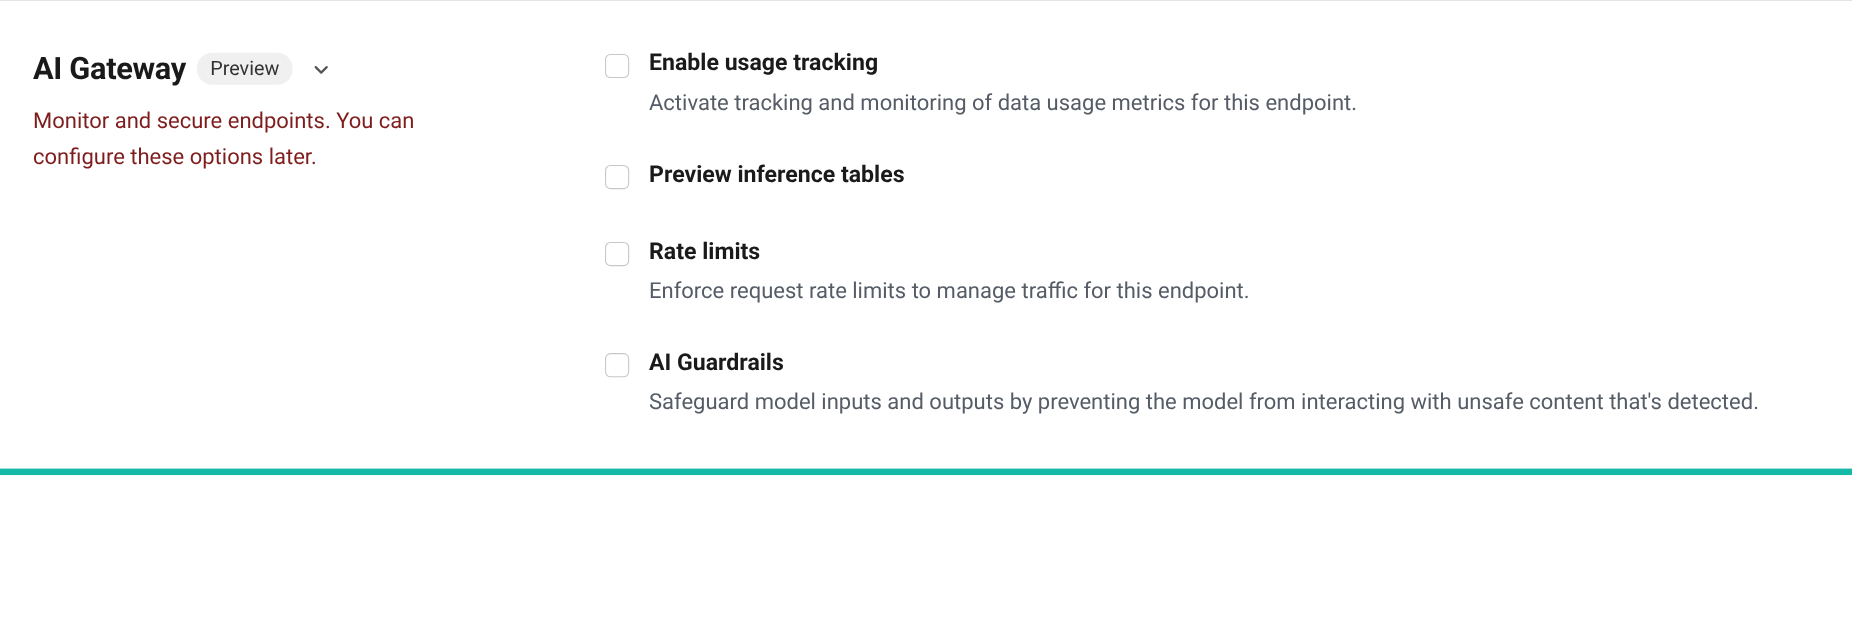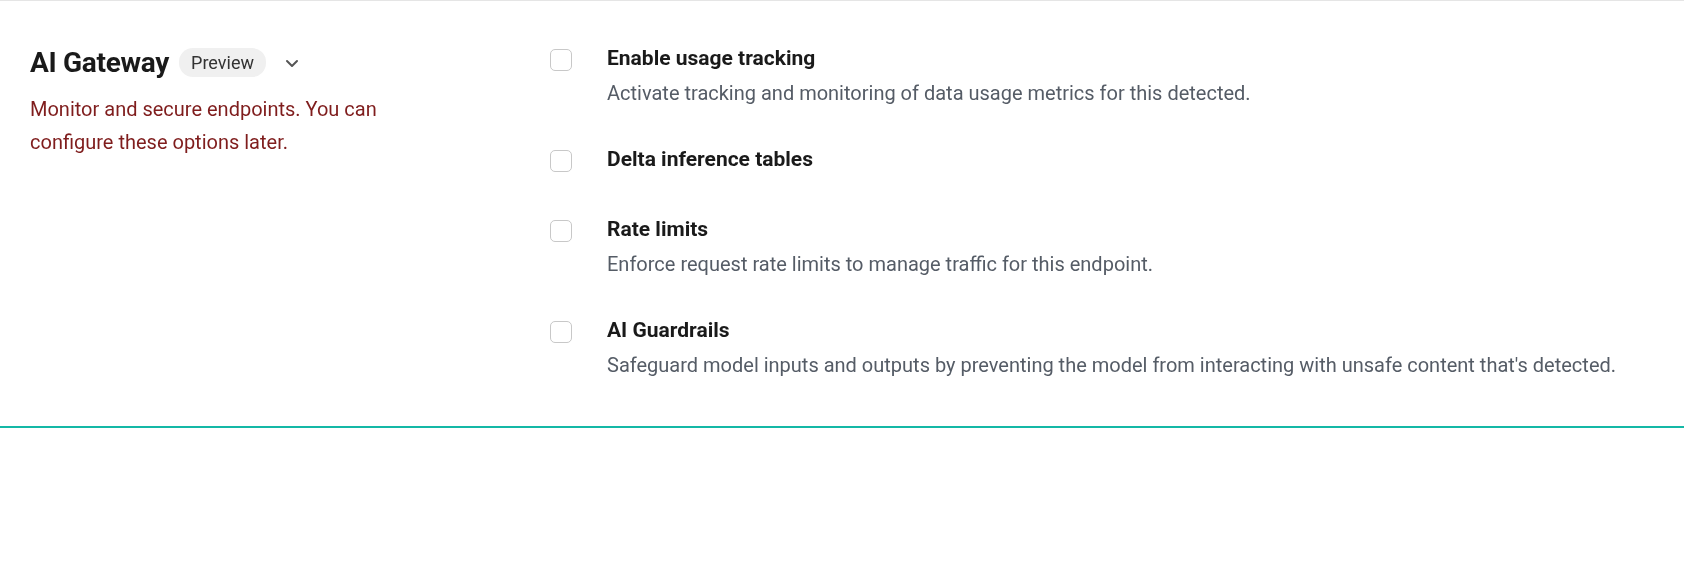--- a/index.html
+++ b/index.html
@@ -9,21 +9,21 @@
     }
     body {
       font-family: -apple-system, BlinkMacSystemFont, "Segoe UI", Roboto, Helvetica, Arial, sans-serif;
       background: #fff;
       color: #1a1a1a;
       padding: 0;
       width: 1684px;
     }
     .container {
       border-top: 1px solid #e5e5e5;
-      border-bottom: 2px solid #14b8a6;
+      border-bottom: 6px solid #14b8a6;
       padding: 45px 30px 45px 30px;
       display: flex;
       gap: 90px;
     }
     .left-col {
       flex: 0 0 430px;
     }
     .right-col {
       flex: 1;
       display: flex;
@@ -71,21 +71,20 @@
       width: 22px;
       height: 22px;
       border: 1.5px solid #c8c8c8;
       border-radius: 5px;
       background: #fff;
       margin-top: 3px;
       cursor: pointer;
     }
     .option-body {
       flex: 1;
-      margin-left: 17px;
     }
     .option-title {
       font-size: 21px;
       font-weight: 700;
       color: #1a1a1a;
       margin-bottom: 8px;
     }
     .option-desc {
       font-size: 20px;
       color: #555c66;
@@ -108,28 +107,28 @@
     </div>
     <div class="section-subtitle">Monitor and secure endpoints. You can configure these options later.</div>
   </div>
 
   <div class="right-col">
 
     <div class="option">
       <div class="checkbox"></div>
       <div class="option-body">
         <div class="option-title">Enable usage tracking</div>
-        <div class="option-desc">Activate tracking and monitoring of data usage metrics for this detected.</div>
+        <div class="option-desc">Activate tracking and monitoring of data usage metrics for this endpoint.</div>
       </div>
     </div>
 
     <div class="option">
       <div class="checkbox"></div>
       <div class="option-body">
-        <div class="option-title">Delta inference tables</div>
+        <div class="option-title">Preview inference tables</div>
       </div>
     </div>
 
     <div class="option">
       <div class="checkbox"></div>
       <div class="option-body">
         <div class="option-title">Rate limits</div>
         <div class="option-desc">Enforce request rate limits to manage traffic for this endpoint.</div>
       </div>
     </div>

